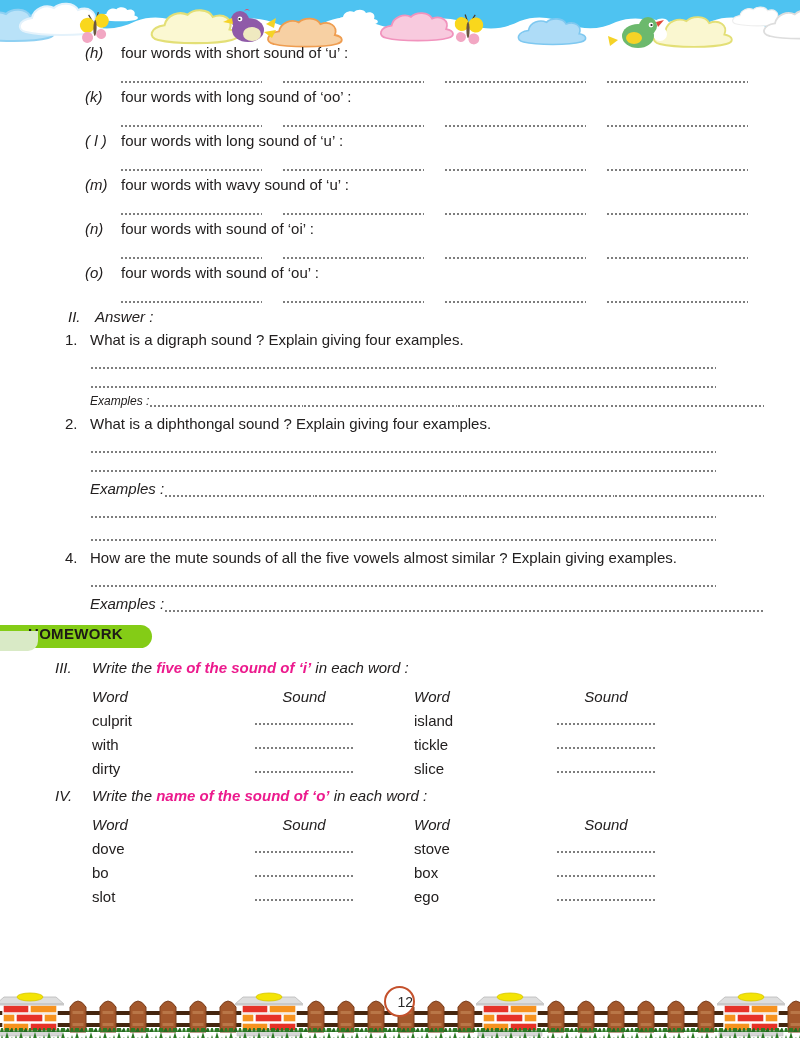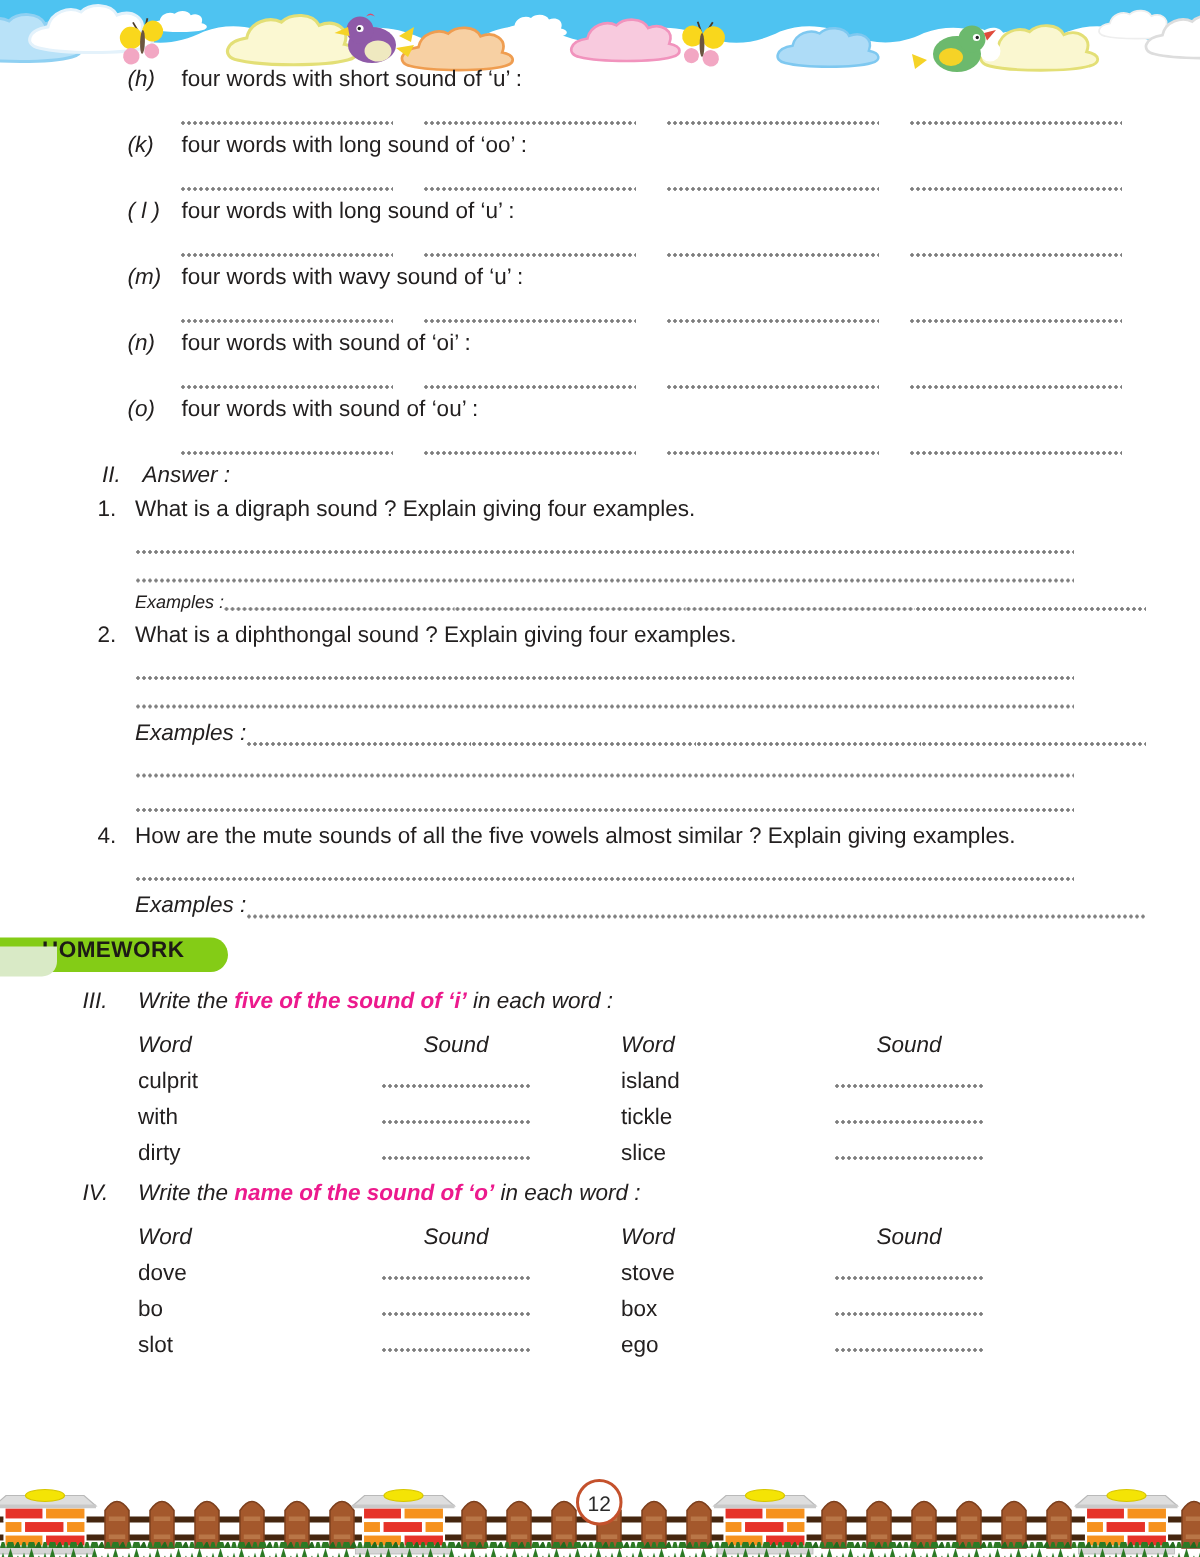--- a/index.html
+++ b/index.html
@@ -58,21 +58,21 @@
   .wtable { margin-left:92px; display:grid; grid-template-columns:162px 160px 142px auto; }
   .wtable > div { height:24px; display:flex; align-items:center; }
   .th { font-style:italic; }
   .th-sound { width:100px; justify-content:center; }
   .tdots { width:100px; height:12px; }
 
   
   .page-circle {
     position:absolute; left:384px; bottom:21px; width:31px; height:31px;
     background:#fff; border:2px solid #c4512c; border-radius:50%;
-    display:flex; align-items:center; justify-content:center;
+    display:flex; align-items:center; justify-content:flex-end;
     font-size:14px; color:#2a2a2a; z-index:5;
   }
 </style>
 </head>
 <body>
 
 <svg class="top-border" width="800" height="52" viewBox="0 0 800 52">
   <defs>
     <path id="cloud" d="M-36,0 C-46,-2 -44,-12 -30,-14 C-28,-24 -16,-28 -8,-24 C-2,-30 12,-30 16,-22 C26,-26 36,-20 32,-10 C42,-8 42,-2 34,0 C20,4 -20,4 -36,0 Z"></path>
   </defs>

